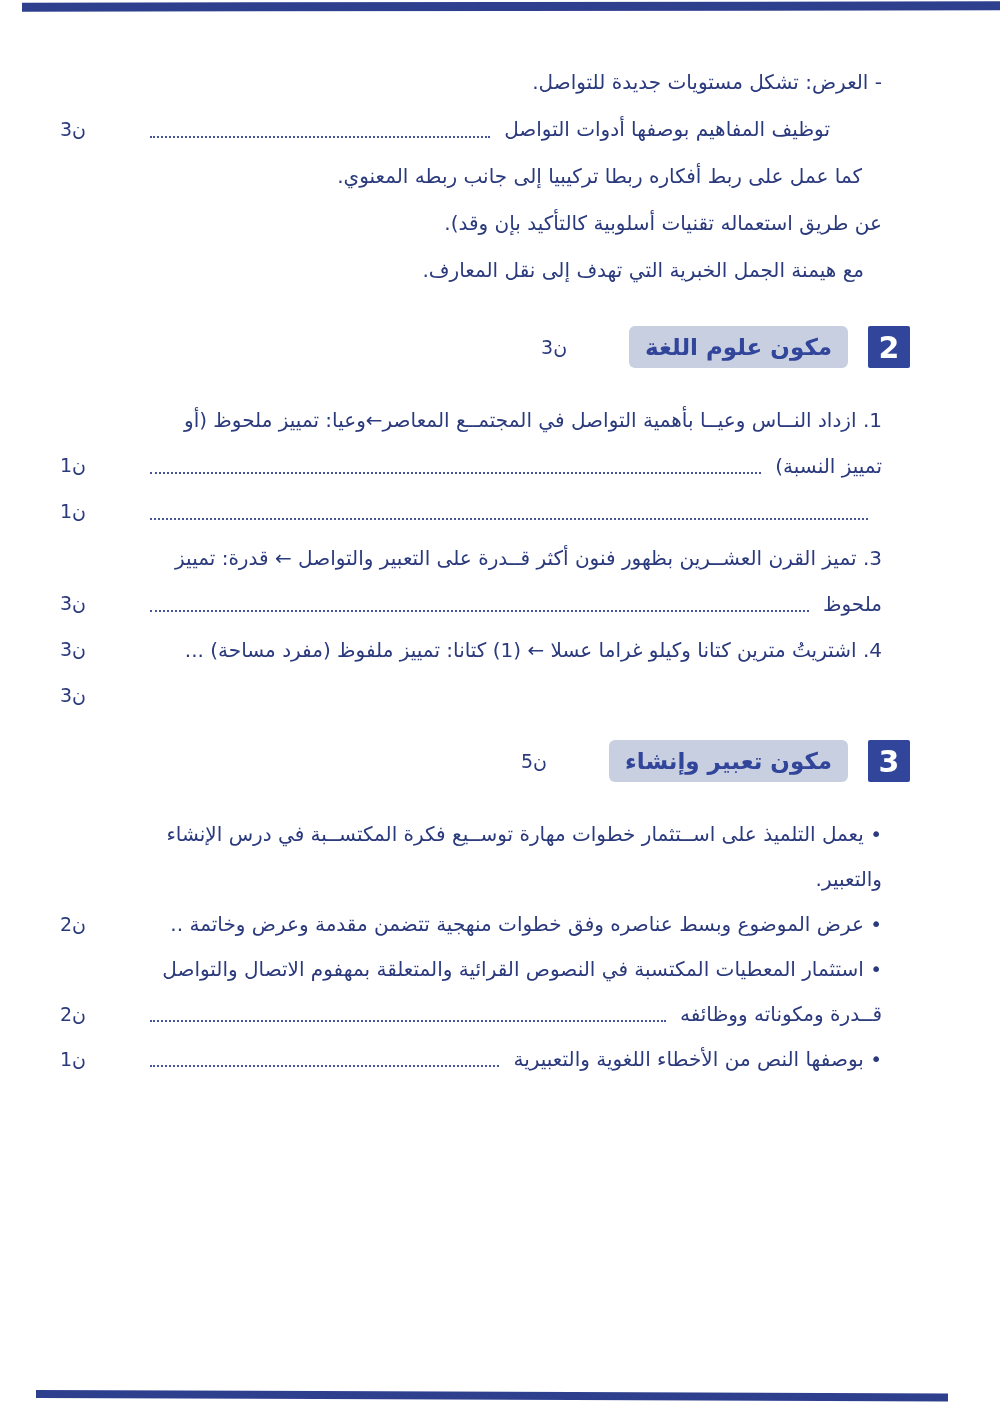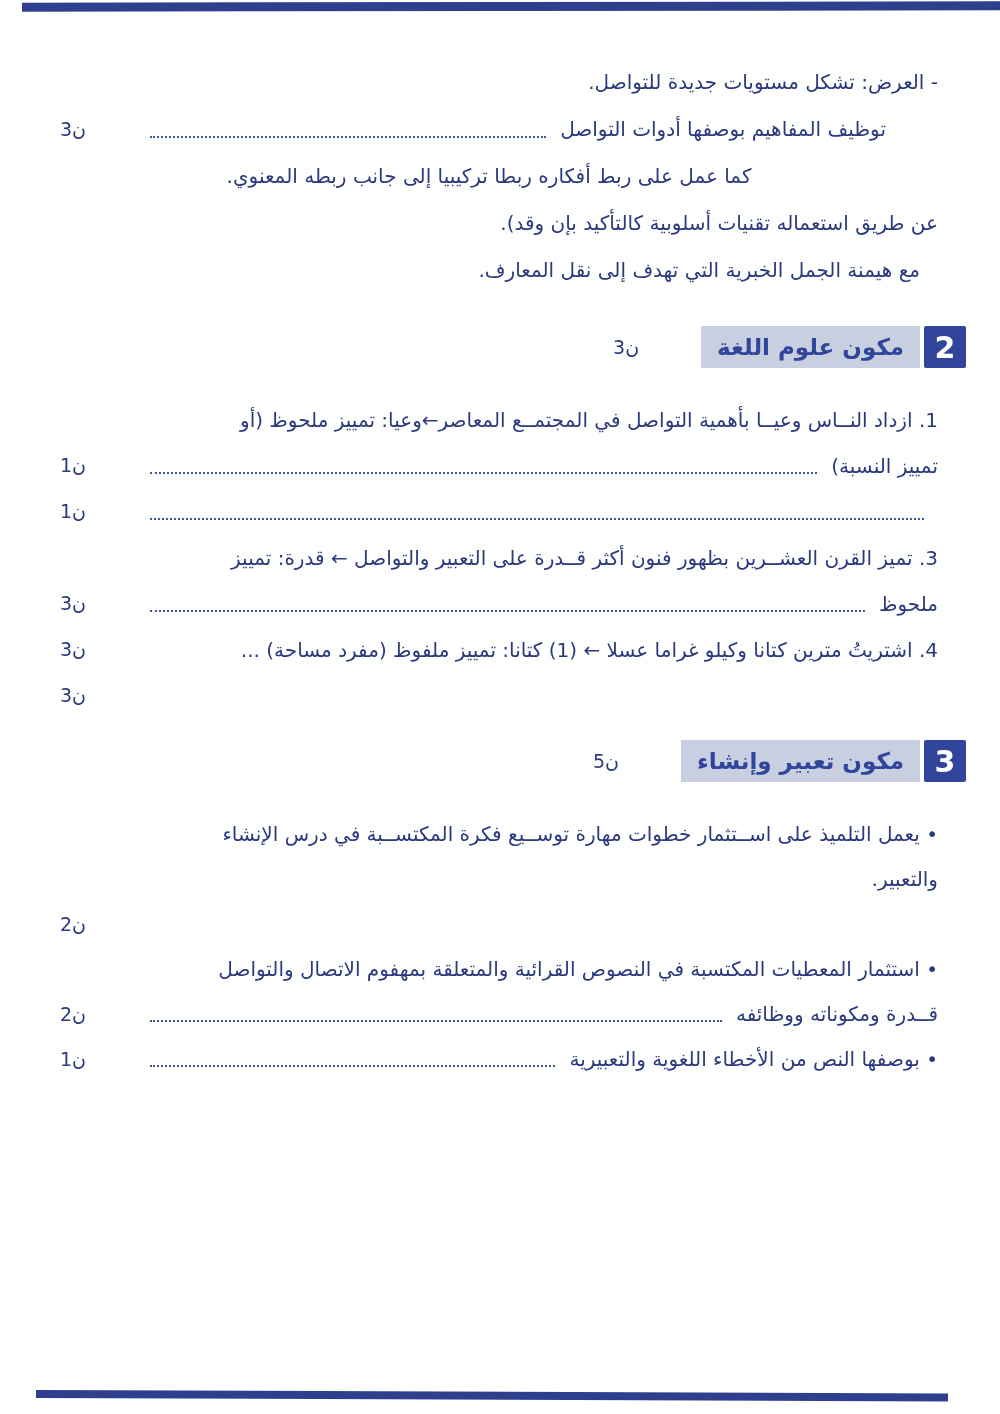--- a/index.html
+++ b/index.html
@@ -10,21 +10,21 @@
   }
   .page{
     position:relative;width:1000px;height:1414px;background:#fff;
     color:var(--ink,#2b3a7d);
   }
   .rule{position:absolute;background:var(--rule,#2e3f8e);}
   .rule.top{top:2px;right:0;left:22px;height:9px;transform:rotate(-0.08deg);}
   .rule.bottom{top:1390px;left:36px;right:52px;height:8px;transform:rotate(0.22deg);transform-origin:left center;}
   .content{
     position:absolute;top:0;right:0;left:0;
-    padding:59px 62px 0 60px;
+    padding:59px 118px 0 60px;
   }
   .row{
     display:flex;align-items:center;height:46px;
     font-size:20px;line-height:1.25;
   }
   .intro .row{height:47px;}
   .bullets .row{height:45px;}
   .txt{flex:0 0 auto;white-space:nowrap;color:var(--ink,#2b3a7d);}
   .leader{
     flex:1 1 0;min-width:0;align-self:flex-end;
@@ -44,21 +44,21 @@
   .header-row.h3{margin-top:21px;}
   .badge{display:flex;align-items:stretch;height:42px;}
   .badge-num{
     width:42px;background:var(--badge,#31459a);color:#fff;
     font-weight:bold;font-size:30px;display:flex;align-items:center;justify-content:center;
     border-radius:2px;
   }
   .badge-label{
     background:var(--label-bg,#c8cfe1);color:var(--badge,#31459a);
     font-weight:bold;font-size:23px;display:flex;align-items:center;
-    padding:0 16px;margin-right:4px;white-space:nowrap;
+    padding:0 16px;margin-right:20px;white-space:nowrap;border-radius:6px;
   }
   .header-score{margin-right:62px;flex:0 0 auto;}
   .items{margin-top:29px;}
   .bullets{margin-top:30px;}
 </style>
 </head>
 <body>
 
 <div class="page">
   <div class="rule top"></div>
@@ -67,21 +67,21 @@
 
     <div class="intro" id="intro-rows">
         <div class="row">
           <span class="txt">- العرض: تشكل مستويات جديدة للتواصل.</span>
         </div>
         <div class="row" style="margin-right: 52px;">
           <span class="txt">توظيف المفاهيم بوصفها أدوات التواصل</span>
           <span class="leader"></span>
           <span class="score">3ن</span>
         </div>
-        <div class="row" style="margin-right: 20px; justify-content: center;">
+        <div class="row" style="margin-right: 20px;">
           <span class="txt">كما عمل على ربط أفكاره ربطا تركيبيا إلى جانب ربطه المعنوي.</span>
         </div>
         <div class="row">
           <span class="txt">عن طريق استعماله تقنيات أسلوبية كالتأكيد بإن وقد).</span>
         </div>
         <div class="row" style="margin-right: 18px;">
           <span class="txt">مع هيمنة الجمل الخبرية التي تهدف إلى نقل المعارف.</span>
         </div>
       </div>
 
@@ -134,20 +134,21 @@
     </div>
 
     <div class="bullets" id="section3-rows">
         <div class="row">
           <span class="txt">• يعمل التلميذ على اســتثمار خطوات مهارة توســيع فكرة المكتســبة في درس الإنشاء</span>
         </div>
         <div class="row">
           <span class="txt">والتعبير.</span>
         </div>
         <div class="row">
+          <span class="txt">• عرض الموضوع وبسط عناصره وفق خطوات منهجية تتضمن مقدمة وعرض وخاتمة ..</span>
           <span class="leader blank"></span>
           <span class="score">2ن</span>
         </div>
         <div class="row">
           <span class="txt">• استثمار المعطيات المكتسبة في النصوص القرائية والمتعلقة بمهفوم الاتصال والتواصل</span>
         </div>
         <div class="row">
           <span class="txt">قــدرة ومكوناته ووظائفه</span>
           <span class="leader"></span>
           <span class="score">2ن</span>

